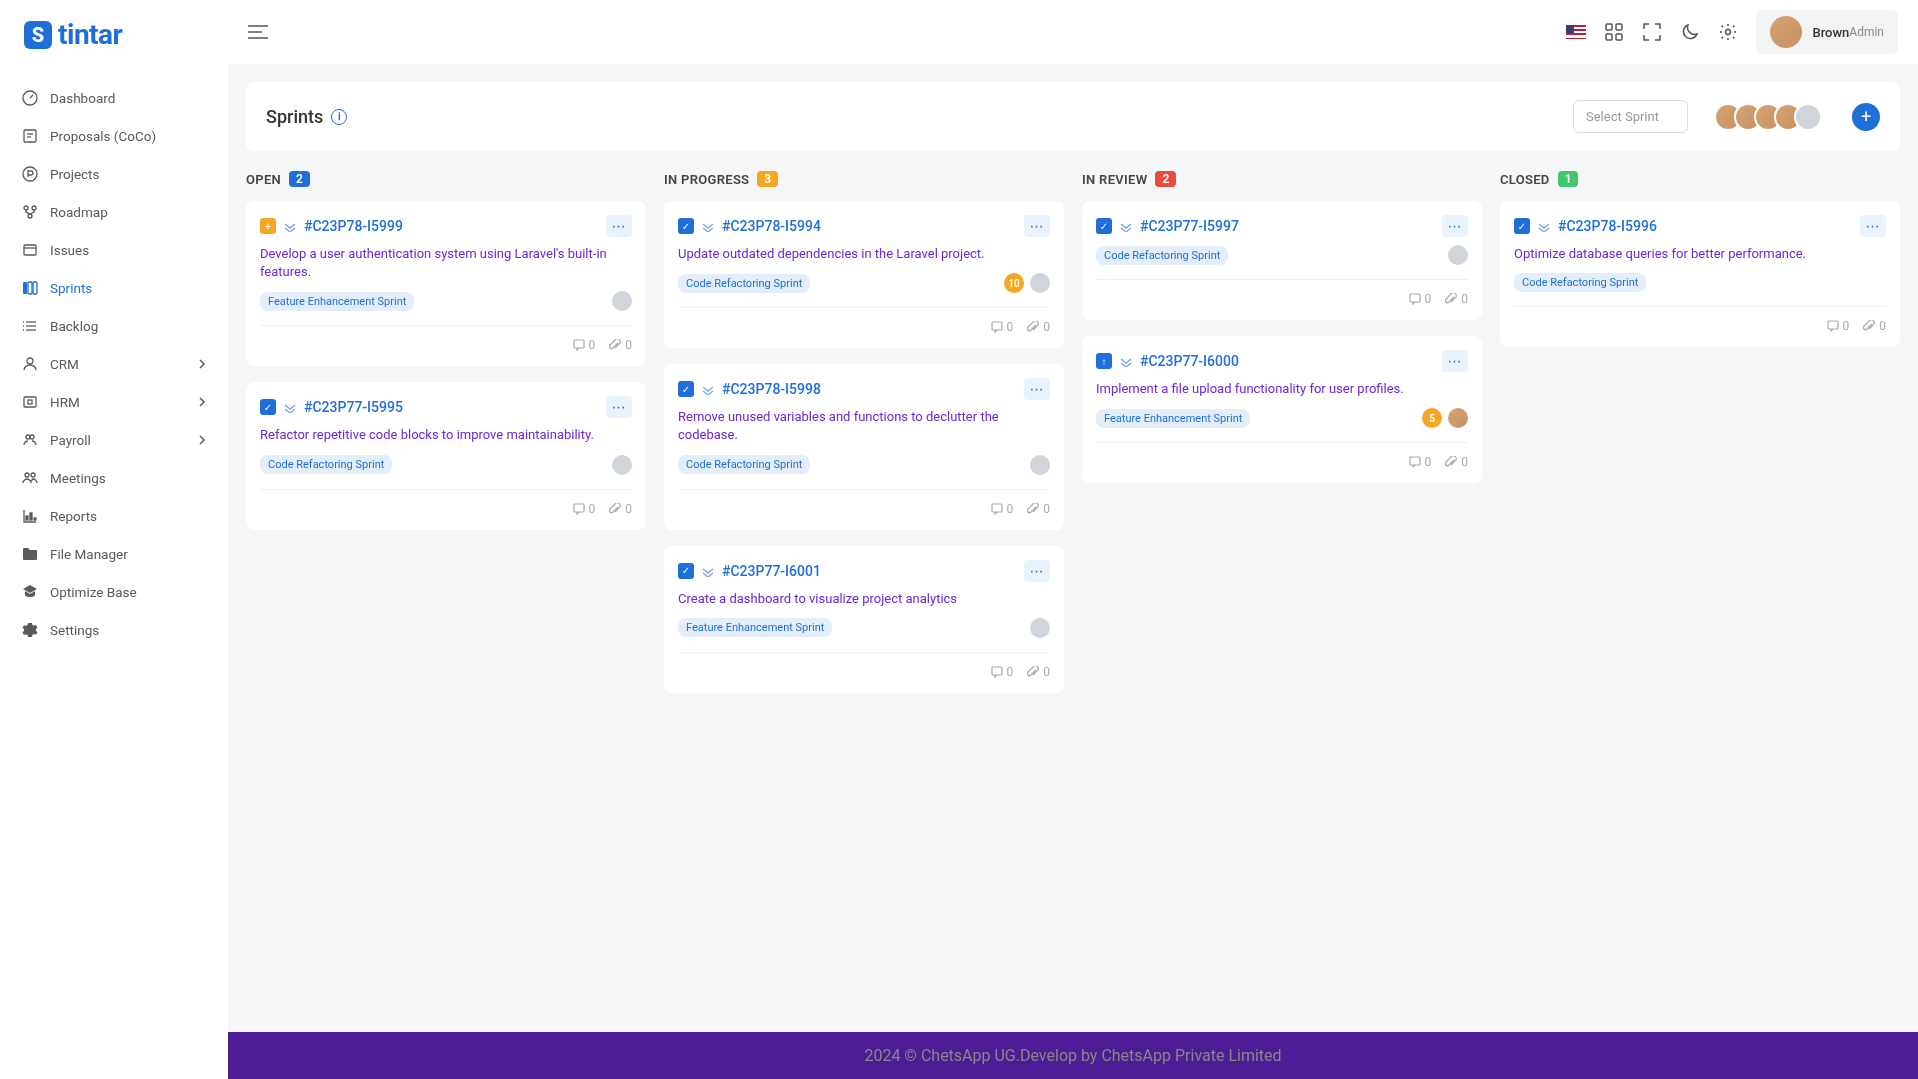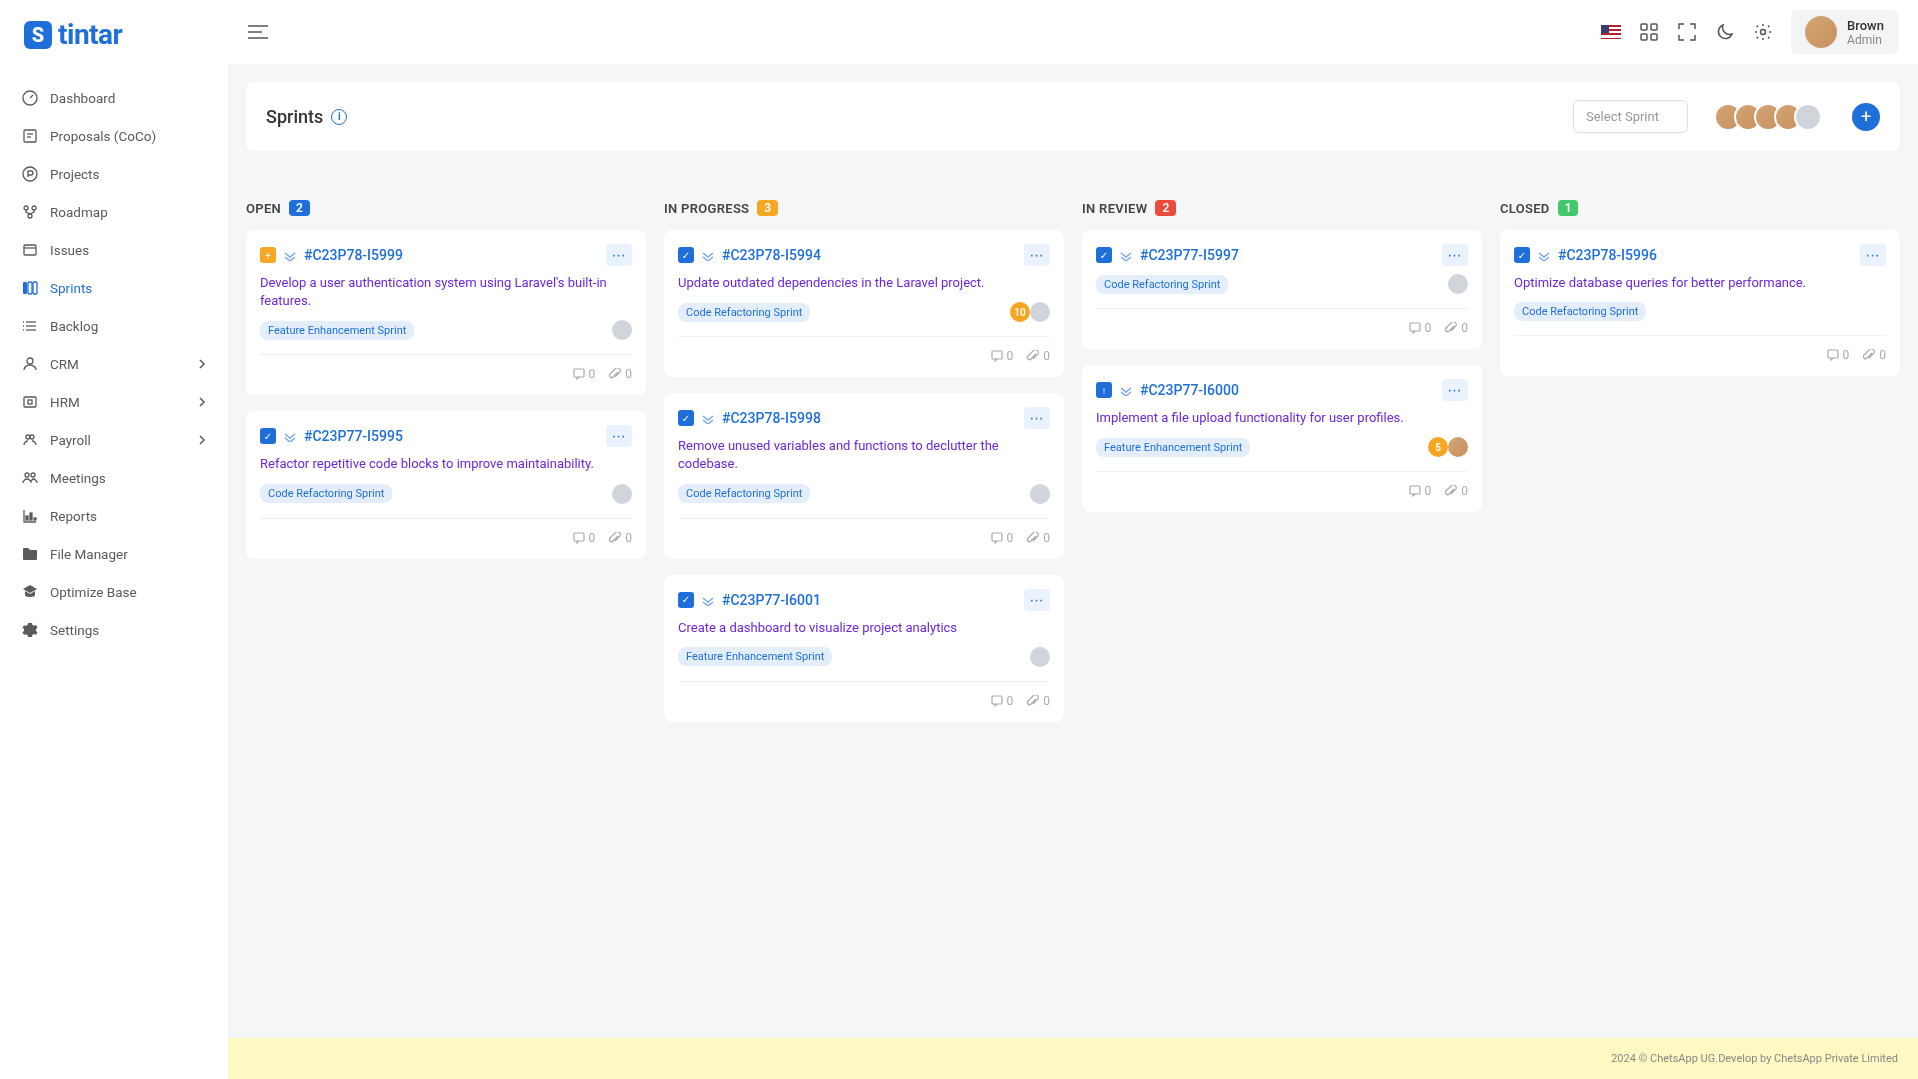--- a/index.html
+++ b/index.html
@@ -17,62 +17,62 @@
 .nav-chevron { margin-left: auto; }
 .main { flex: 1; display: flex; flex-direction: column; background: #f5f6f8; }
 .topbar { height: 64px; background: #fff; display: flex; align-items: center; padding: 0 20px; gap: 16px; }
 .menu-toggle { cursor: pointer; color: #555; }
 .topbar-right { margin-left: auto; display: flex; align-items: center; gap: 18px; }
 .topbar-icon { width: 20px; height: 20px; color: #555; cursor: pointer; display: flex; align-items: center; justify-content: center; }
 .flag { width: 20px; height: 14px; background: linear-gradient(to bottom, #b22234 0%, #b22234 15%, #fff 15%, #fff 30%, #b22234 30%, #b22234 45%, #fff 45%, #fff 60%, #b22234 60%, #b22234 75%, #fff 75%, #fff 90%, #b22234 90%); position: relative; }
 .flag::before { content: ''; position: absolute; top: 0; left: 0; width: 40%; height: 54%; background: #3c3b6e; }
 .user-block { display: flex; align-items: center; gap: 10px; background: #f3f4f6; padding: 6px 14px; border-radius: 6px; cursor: pointer; }
 .user-avatar { width: 32px; height: 32px; border-radius: 50%; background: linear-gradient(135deg, #d4a574, #c89060); }
-.user-info { display: flex; flex-direction: column; }
+.user-info { display: flex; flex-direction: row; }
 .user-name { font-size: 13px; font-weight: 500; color: #333; }
 .user-role { font-size: 12px; color: #888; }
 .content { flex: 1; padding: 18px; overflow-y: auto; display: flex; flex-direction: column; }
 .page-header { background: #fff; border-radius: 8px; padding: 18px 20px; display: flex; align-items: center; margin-bottom: 20px; }
 .page-title { font-size: 18px; font-weight: 500; color: #333; display: flex; align-items: center; gap: 8px; }
 .info-icon { width: 16px; height: 16px; border: 1.5px solid #1e6fd9; border-radius: 50%; color: #1e6fd9; display: flex; align-items: center; justify-content: center; font-size: 10px; font-weight: 700; }
 .header-right { margin-left: auto; display: flex; align-items: center; gap: 26px; }
 .sprint-select { border: 1px solid #ddd; background: #fff; padding: 8px 12px; border-radius: 6px; font-size: 13px; color: #999; width: 115px; cursor: pointer; }
 .avatar-stack { display: flex; }
 .avatar-stack .av { width: 28px; height: 28px; border-radius: 50%; border: 2px solid #fff; margin-left: -8px; background: linear-gradient(135deg, #d4a574, #c89060); }
 .avatar-stack .av:first-child { margin-left: 0; }
 .avatar-stack .av.gray { background: #d0d4db; }
 .add-btn { width: 28px; height: 28px; border-radius: 50%; background: #1e6fd9; color: #fff; display: flex; align-items: center; justify-content: center; cursor: pointer; font-size: 18px; margin-left: 4px; }
-.board { display: flex; gap: 18px; flex: 1; margin-top: 29px; }
+.board { display: flex; gap: 18px; flex: 1; }
 .column { flex: 1; min-width: 0; }
 .col-header { display: flex; align-items: center; gap: 8px; margin-bottom: 14px; }
 .col-title { font-size: 13px; font-weight: 600; color: #444; letter-spacing: 0.3px; }
 .badge { padding: 1px 7px; border-radius: 4px; font-size: 12px; font-weight: 600; color: #fff; }
 .badge.blue { background: #1e6fd9; }
 .badge.orange { background: #f5a623; }
 .badge.red { background: #e94b3c; }
 .badge.green { background: #42c76a; }
 .card { background: #fff; border-radius: 8px; padding: 14px; margin-bottom: 16px; }
 .card-top { display: flex; align-items: center; gap: 8px; margin-bottom: 8px; }
 .type-icon { width: 16px; height: 16px; border-radius: 3px; display: flex; align-items: center; justify-content: center; color: #fff; font-size: 10px; flex-shrink: 0; }
 .type-icon.feat { background: #f5a623; }
 .type-icon.task { background: #1e6fd9; }
 .type-icon.bug { background: #1e6fd9; }
 .prio-icon { color: #1e6fd9; font-size: 12px; flex-shrink: 0; }
 .card-id { color: #1e6fd9; font-size: 14px; font-weight: 500; }
 .card-menu { margin-left: auto; width: 26px; height: 22px; background: #eaf2fd; border-radius: 4px; display: flex; align-items: center; justify-content: center; color: #1e6fd9; cursor: pointer; font-size: 14px; letter-spacing: 1px; }
 .card-desc { color: #6d28d9; font-size: 13px; line-height: 1.4; margin-bottom: 10px; }
 .card-mid { display: flex; align-items: center; justify-content: space-between; }
 .sprint-tag { background: #e4eefb; color: #1e6fd9; font-size: 11px; padding: 3px 8px; border-radius: 8px; display: inline-block; }
-.card-right { display: flex; align-items: center; gap: 0; }
+.card-right { display: flex; align-items: center; gap: 6px; }
 .points { width: 20px; height: 20px; border-radius: 50%; background: #f5a623; color: #fff; font-size: 10px; font-weight: 600; display: flex; align-items: center; justify-content: center; }
 .assignee { width: 20px; height: 20px; border-radius: 50%; background: #d0d4db; }
 .assignee.real { background: linear-gradient(135deg, #d4a574, #c89060); }
 .card-footer { display: flex; justify-content: flex-end; gap: 14px; margin-top: 14px; padding-top: 12px; border-top: 1px solid #f0f0f0; color: #aaa; font-size: 12px; }
 .foot-stat { display: flex; align-items: center; gap: 4px; }
-.footer { background: #fef9c3; padding: 14px 20px; display: flex; justify-content: flex-end; font-size: 11px; color: #888; }
+.footer { background: #4c1d95; padding: 14px 20px; display: flex; justify-content: center; font-size: 16px; color: #888; }
 svg { display: block; }
 </style>
 </head>
 <body>
 
 <div class="app">
   <aside class="sidebar">
     <div class="logo">
       <span class="logo-s"></span>
       <span class="logo-text">tintar</span>

